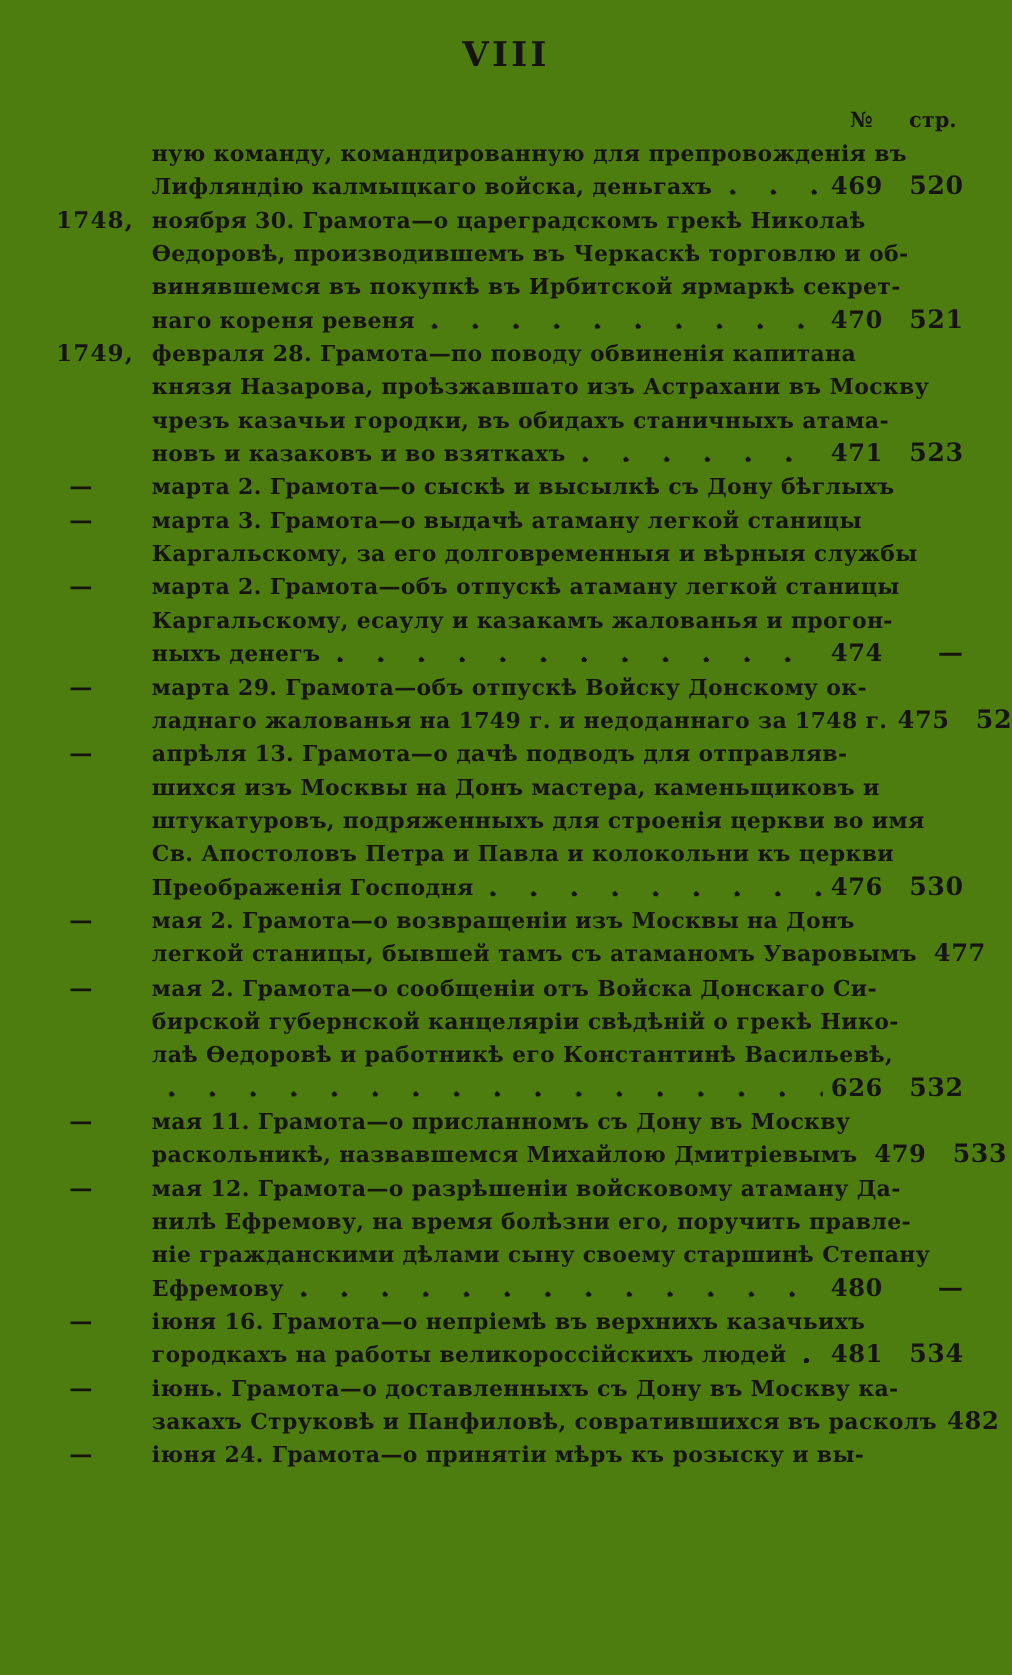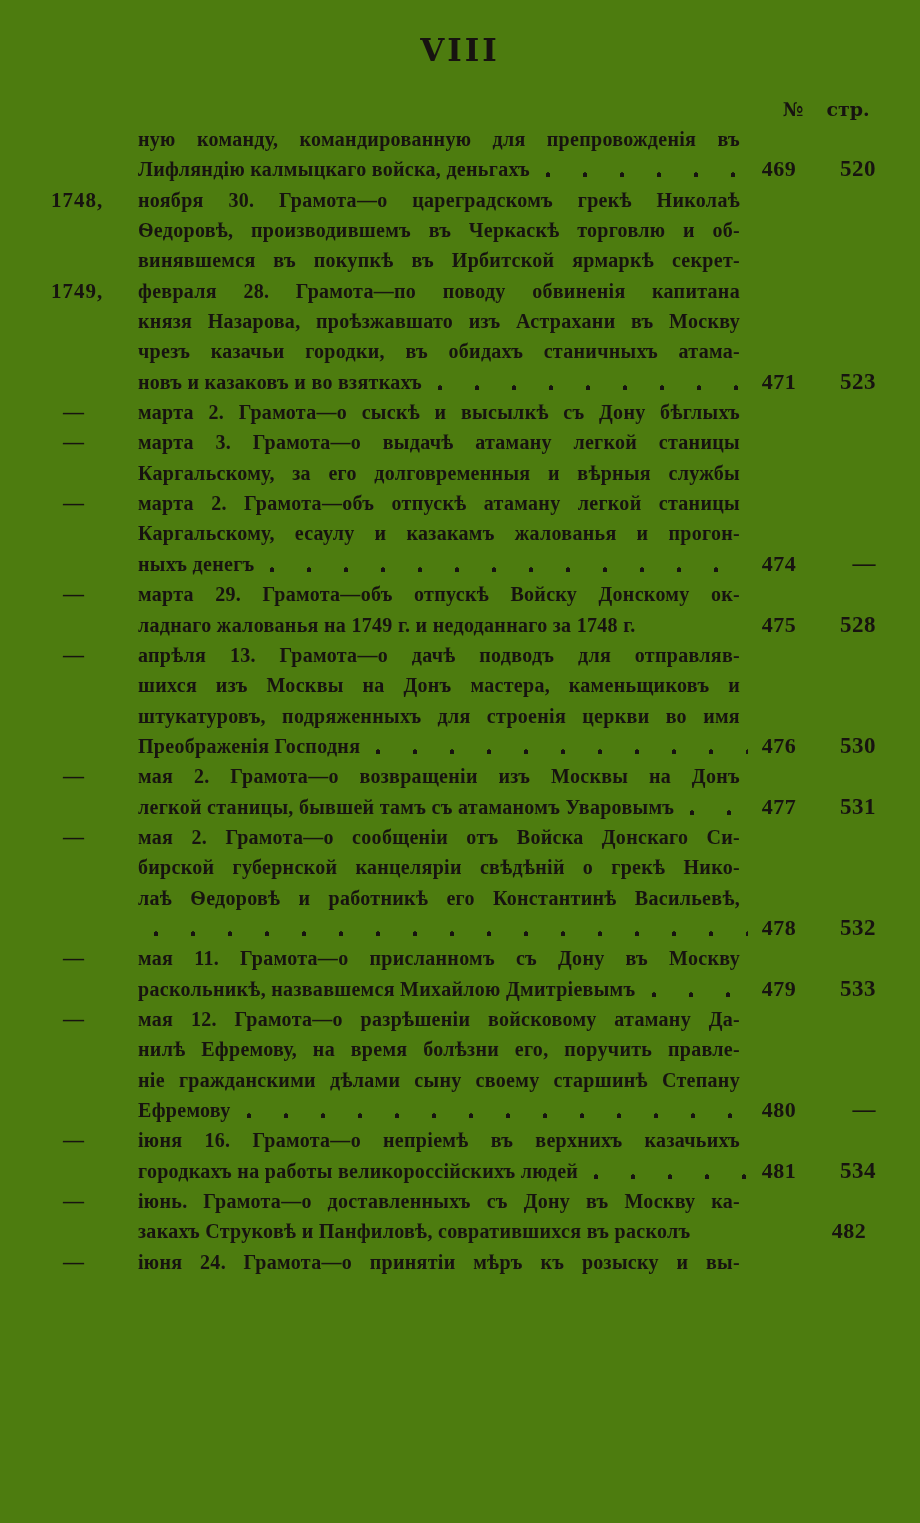--- a/index.html
+++ b/index.html
@@ -22,34 +22,33 @@
   .cols-header{
     position:absolute;
     top:95px;left:138px;width:738px;
     display:flex;
     align-items:baseline;
     font-size:19px;
     height:28px;line-height:28px;
   }
   .cols-header .spacer{flex:1;}
   .h-num{width:54px;text-align:center;}
-  .h-pg{width:56px;text-align:center;}
+  .h-pg{width:56px;margin-left:10px;text-align:center;}
   .toc{
     position:absolute;
     top:124px;left:138px;width:738px;
   }
   .line{
     position:relative;
     display:flex;
     align-items:baseline;
     height:30.35px;
     line-height:30.35px;
     font-size:20px;
     letter-spacing:0.3px;
-    font-family:Liberation Serif, serif;
   }
   .margin{
     position:absolute;
     left:-87px;top:0;
     width:82px;
     font-size:21px;
     letter-spacing:1px;
     white-space:nowrap;
   }
   .margin.dash{padding-left:12px;letter-spacing:0;}
@@ -108,20 +107,27 @@
 
     <span class="t t-just">Ѳедоровѣ, производившемъ въ Черкаскѣ торговлю и об-</span>
 
   </div>
       <div class="line">
 
     <span class="t t-just">винявшемся въ покупкѣ въ Ирбитской ярмаркѣ секрет-</span>
 
   </div>
       <div class="line">
+
+    <span class="t">наго кореня ревеня</span>
+    <span class="dots"></span>
+    <span class="num">470</span>
+    <span class="pg">521</span>
+  </div>
+      <div class="line">
     <span class="margin">1749,</span>
     <span class="t t-just">февраля 28. Грамота—по поводу обвиненія капитана</span>
 
   </div>
       <div class="line">
 
     <span class="t t-just">князя Назарова, проѣзжавшато изъ Астрахани въ Москву</span>
 
   </div>
       <div class="line">
@@ -190,20 +196,25 @@
     <span class="t t-just">шихся изъ Москвы на Донъ мастера, каменьщиковъ и</span>
 
   </div>
       <div class="line">
 
     <span class="t t-just">штукатуровъ, подряженныхъ для строенія церкви во имя</span>
 
   </div>
       <div class="line">
 
+    <span class="t t-just">Св. Апостоловъ Петра и Павла и колокольни къ церкви</span>
+
+  </div>
+      <div class="line">
+
     <span class="t">Преображенія Господня</span>
     <span class="dots"></span>
     <span class="num">476</span>
     <span class="pg">530</span>
   </div>
       <div class="line">
     <span class="margin dash">—</span>
     <span class="t t-just">мая 2. Грамота—о возвращеніи изъ Москвы на Донъ</span>
 
   </div>
@@ -225,21 +236,21 @@
 
   </div>
       <div class="line">
 
     <span class="t t-just">лаѣ Ѳедоровѣ и работникѣ его Константинѣ Васильевѣ,</span>
 
   </div>
       <div class="line">
 
     <span class="dots"></span>
-    <span class="num">478</span>
+    <span class="num">626</span>
     <span class="pg">532</span>
   </div>
       <div class="line">
     <span class="margin dash">—</span>
     <span class="t t-just">мая 11. Грамота—о присланномъ съ Дону въ Москву</span>
 
   </div>
       <div class="line">
 
     <span class="t">раскольникѣ, назвавшемся Михайлою Дмитріевымъ</span>

